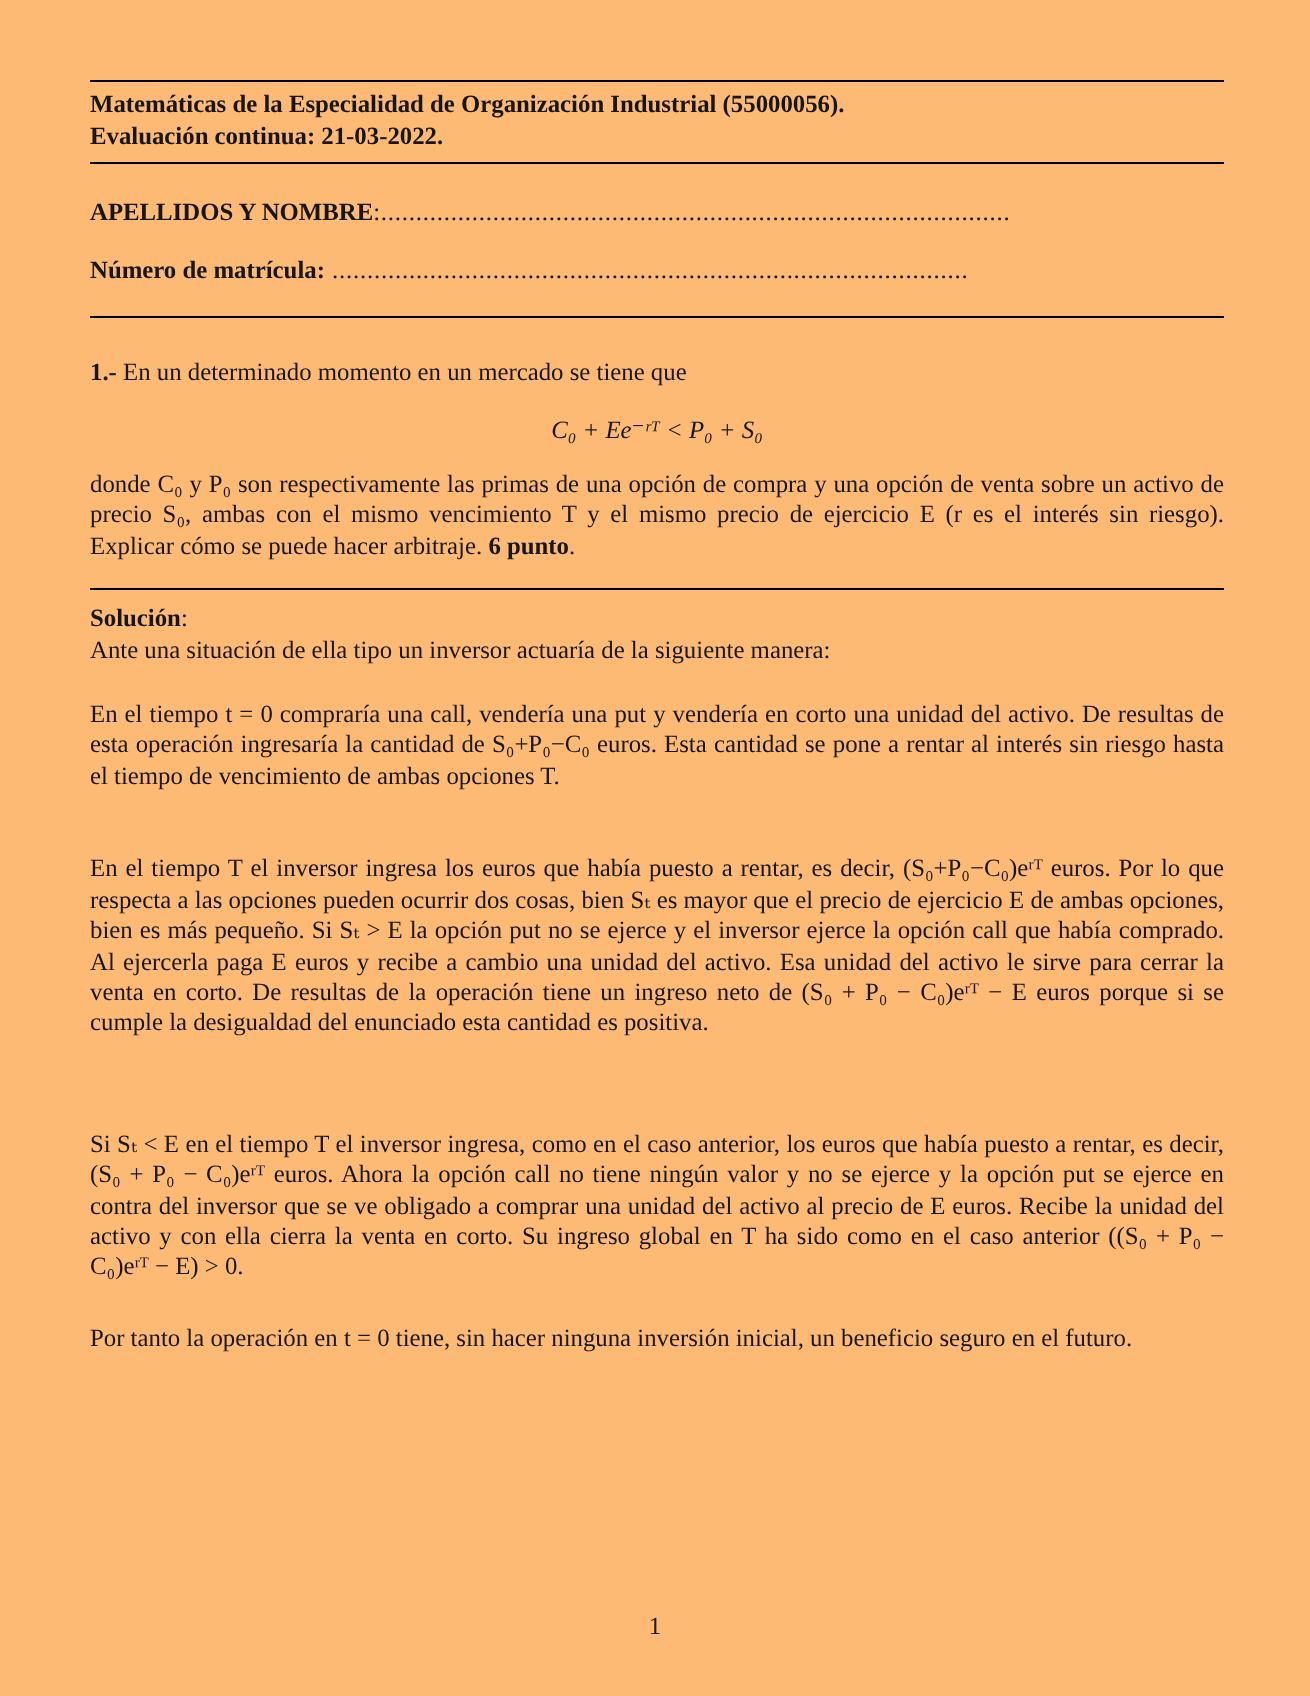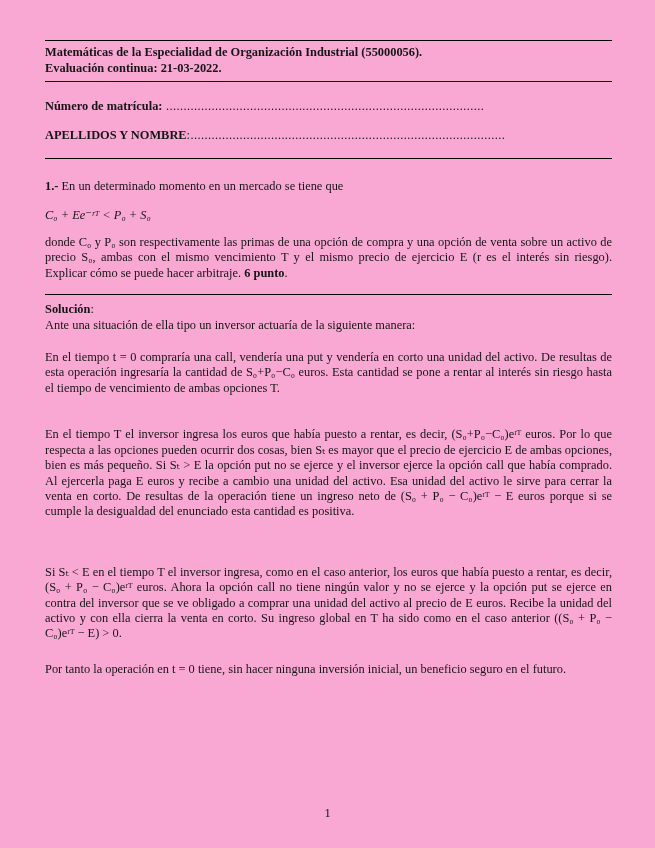--- a/index.html
+++ b/index.html
@@ -6,21 +6,21 @@
   html, body { margin: 0; padding: 0; }
   body {
     width: 655px;
     height: 848px;
     background: #ffffff;
   }
   .page {
     position: relative;
     width: 655px;
     height: 848px;
-    background: #f9a8d4;
+    background: #fdba74;
     font-family: "Liberation Serif", "DejaVu Serif", serif;
     font-size: 12.4px;
     line-height: 15.4px;
     color: #161616;
     overflow: hidden;
   }
   .content {
     position: absolute;
     top: 0;
     left: 45px;
@@ -35,20 +35,21 @@
   .bold { font-weight: bold; }
   .header-block { padding: 3px 0 5px 0; }
   .header-line { line-height: 16.2px; }
   .fields-block { margin-top: 17px; margin-bottom: 15px; }
   .field-line { white-space: nowrap; overflow: hidden; }
   .field-line + .field-line { margin-top: 13px; }
   .dots { font-weight: normal; letter-spacing: 0.4px; }
   p { margin: 0; text-align: justify; }
   .problem-intro { margin-top: 20px; }
   .formula {
+    text-align: center;
     font-style: italic;
     margin: 13px 0 12px 0;
   }
   .statement { margin-bottom: 13px; }
   .solution-label { margin-top: 7px; }
   .sol-p1b { margin-top: 17px; }
   .sol-p2 { margin-top: 31px; }
   .sol-p3 { margin-top: 45px; }
   .sol-p4 { margin-top: 20px; }
   .page-number {
@@ -69,24 +70,24 @@
 
     <div class="header-block">
       <div class="header-line bold">Matemáticas de la Especialidad de Organización Industrial (55000056).</div>
       <div class="header-line bold">Evaluación continua: 21-03-2022.</div>
     </div>
 
     <hr class="rule">
 
     <div class="fields-block">
       <div class="field-line">
-        <span class="bold">Número de matrícula:</span><span class="dots"> ...........................................................................................</span>
+        <span class="bold">APELLIDOS Y NOMBRE</span><span class="dots">:..........................................................................................</span>
       </div>
       <div class="field-line">
-        <span class="bold">APELLIDOS Y NOMBRE</span><span class="dots">:..........................................................................................</span>
+        <span class="bold">Número de matrícula:</span><span class="dots"> ...........................................................................................</span>
       </div>
     </div>
 
     <hr class="rule">
 
     <p class="problem-intro">
       <span class="bold">1.-</span>
       <span>En un determinado momento en un mercado se tiene que</span>
     </p>
 

